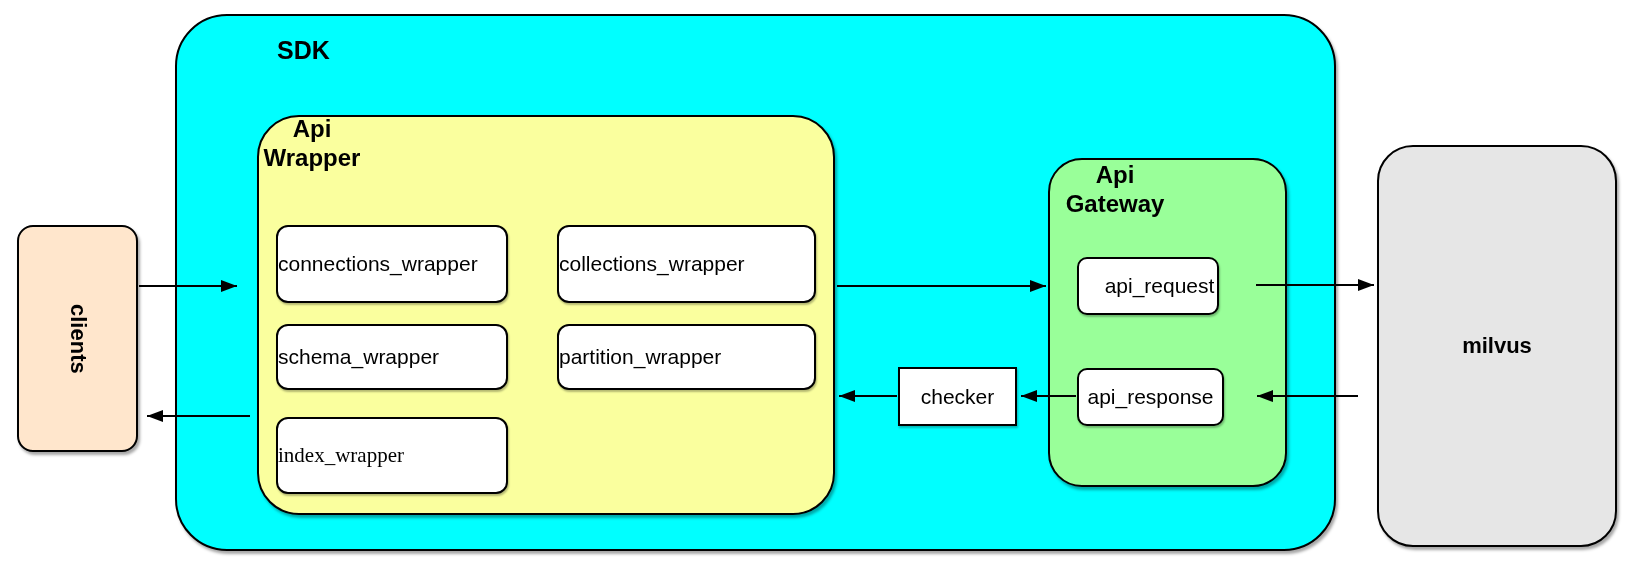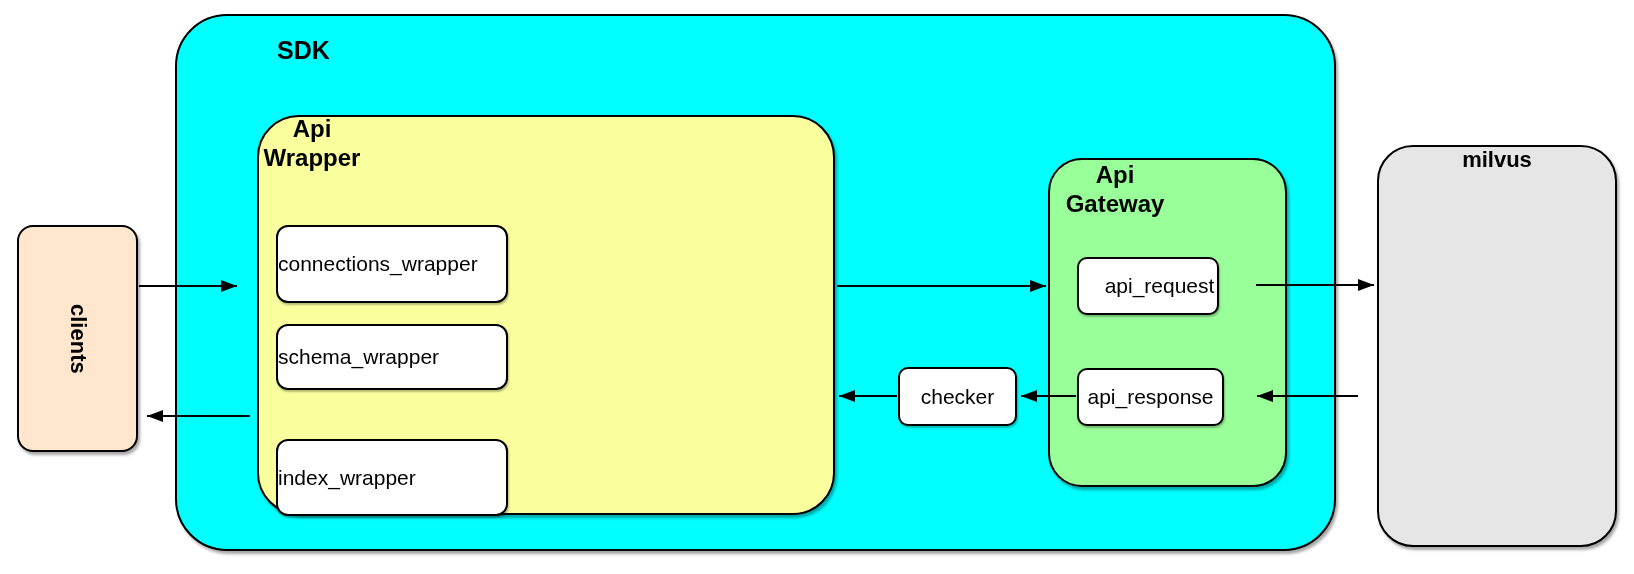--- a/index.html
+++ b/index.html
@@ -19,36 +19,36 @@
   .wrapper{left:257px;top:115px;width:578px;height:400px;border-radius:42px;background:#FAFF9E;z-index:2;}
   .wrapper-label{position:absolute;left:247px;top:114px;width:130px;text-align:center;
                  font-size:24px;font-weight:bold;line-height:29px;z-index:4;}
 
   .module{background:#FFFFFF;border-radius:12px;z-index:3;display:flex;align-items:center;justify-content:flex-start;
           font-size:21px;text-align:center;margin-top:28px;}
   .m-col1{left:276px;width:232px;}
   .m-col2{left:557px;width:259px;}
   .m-row1{top:197px;height:78px;}
   .m-row2{top:296px;height:66px;}
-  .m-row3{top:411px;height:77px;}
+  .m-row3{top:389px;height:77px;font-family:Liberation Serif, serif;}
 
-  .checker{left:898px;top:367px;width:119px;height:59px;border-radius:10px;background:#FFFFFF;z-index:3;
+  .checker{left:898px;top:367px;width:119px;height:59px;border-radius:0;background:#FFFFFF;z-index:3;
            display:flex;align-items:center;justify-content:center;font-size:21px;}
 
   .gateway{left:1048px;top:158px;width:239px;height:329px;border-radius:34px;background:#99FF99;z-index:2;}
   .gateway-label{position:absolute;left:1054px;top:160px;width:122px;text-align:center;
                  font-size:24px;font-weight:bold;line-height:29px;z-index:4;}
 
   .gwnode{background:#FFFFFF;border-radius:10px;z-index:3;display:flex;align-items:center;justify-content:center;
           font-size:21px;}
   .api-request{left:1077px;top:257px;width:142px;height:58px;padding-left:23px;}
   .api-response{left:1077px;top:368px;width:147px;height:58px;}
 
   .milvus{left:1377px;top:145px;width:240px;height:402px;border-radius:36px;background:#E6E6E6;z-index:1;
-          display:flex;justify-content:center;font-size:22px;font-weight:bold;}
+          display:flex;align-items:center;justify-content:center;font-size:22px;font-weight:bold;}
 
   svg.arrows{position:absolute;left:0;top:0;width:1634px;height:574px;z-index:6;pointer-events:none;}
   svg.arrows line{stroke:#000;stroke-width:2;}
 </style>
 </head>
 <body>
 
 <div class="canvas">
 
   <div class="box sdk shadow"></div>
@@ -56,22 +56,28 @@
 
   <div class="box wrapper shadow"></div>
   <div class="wrapper-label">
     <span>Api</span><br>
     <span>Wrapper</span>
   </div>
 
   <div class="box module shadow-sm m-col1 m-row1">
     <span>connections_wrapper</span>
   </div>
+  <div class="box module shadow-sm m-col2 m-row1">
+    <span>collections_wrapper</span>
+  </div>
   <div class="box module shadow-sm m-col1 m-row2">
     <span>schema_wrapper</span>
+  </div>
+  <div class="box module shadow-sm m-col2 m-row2">
+    <span>partition_wrapper</span>
   </div>
   <div class="box module shadow-sm m-col1 m-row3">
     <span>index_wrapper</span>
   </div>
 
   <div class="box checker shadow-sm">
     <span>checker</span>
   </div>
 
   <div class="box gateway shadow"></div>

